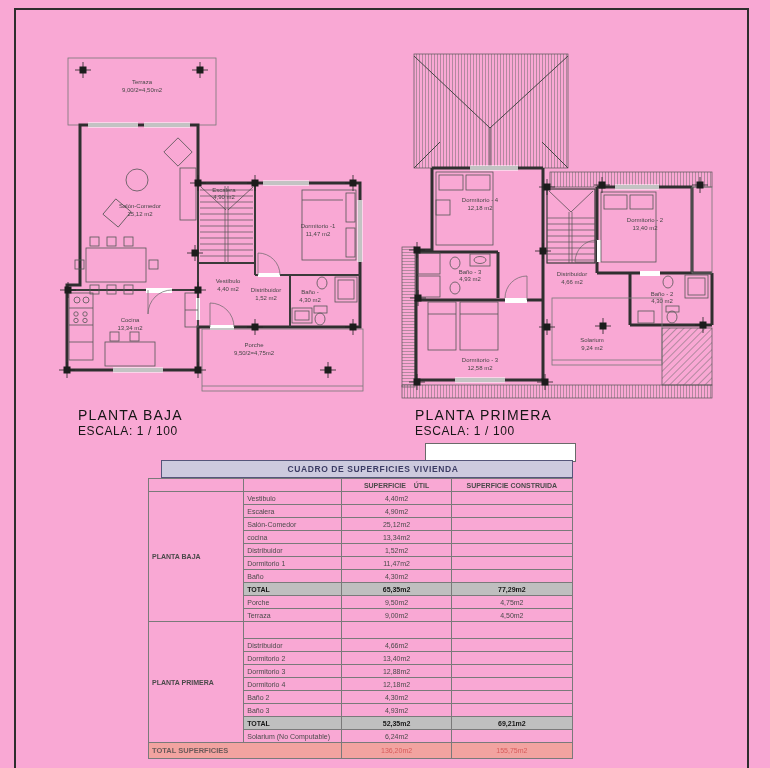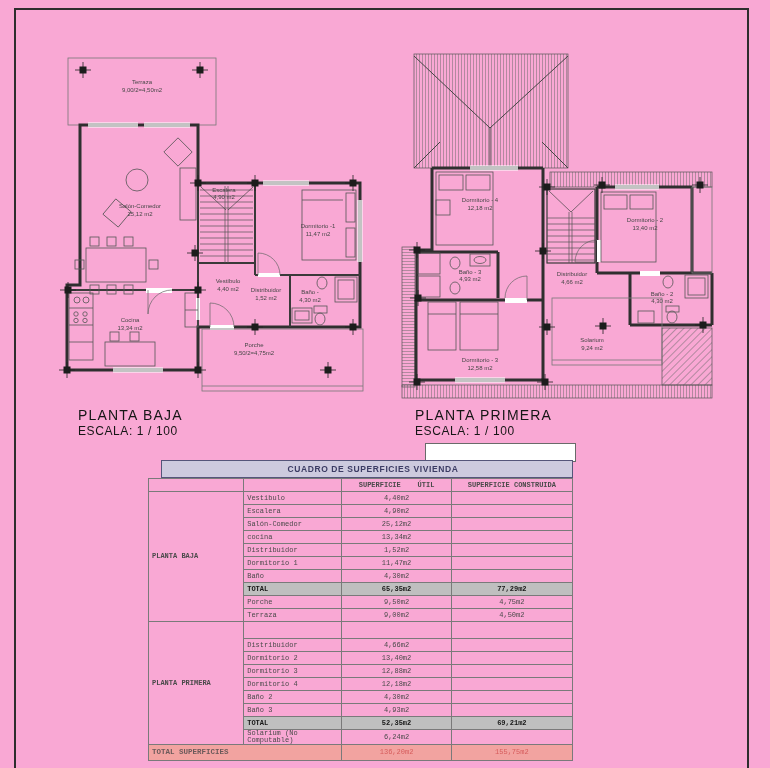--- a/index.html
+++ b/index.html
@@ -14,21 +14,21 @@
   .plan-title .t2{font-size:12px;letter-spacing:.6px;margin-top:1px;}
   .prebox{position:absolute;left:425px;top:443px;width:149px;height:17px;
           border:1px solid #6a6a6a;background:#fff;}
   .tblwrap{position:absolute;left:148px;top:460px;width:425px;}
   .tbl-title{margin-left:13px;height:16px;border:1px solid #55557a;background:#cdcade;
              color:#3c3c64;font-weight:bold;font-size:8.5px;letter-spacing:.6px;
              text-align:center;line-height:16px;padding-left:12px;}
   table.surf{border-collapse:collapse;width:425px;table-layout:fixed;}
   table.surf td,table.surf th{border:1px solid #7a7a7a;font-size:7px;color:#4a4a4a;
              padding:0 3px;line-height:1;height:12px;overflow:hidden;}
-  table.surf{border:1.5px solid #3a3a3a;font-family:Liberation Mono, monospace;}
+  table.surf{border:1.5px solid #3a3a3a;}
   col.c1{width:95px}col.c2{width:98px}col.c3{width:109px}col.c4{width:121px}
   .hdr{font-weight:bold;color:#44446a;text-align:center;height:19px;white-space:pre;}
   .name{text-align:left;}
   .num{text-align:center;}
   .grp{font-weight:bold;color:#565656;text-align:left;padding-left:7px;font-size:7.2px;}
   tr.total td{background:#bfbfbf;font-weight:bold;color:#161616;}
   tr.tall td{height:16px;}
   tr.grand td{background:#f2a3a0;height:15px;}
   tr.grand td.glabel{font-weight:bold;color:#6b5a5a;font-size:7.5px;text-align:left;}
   tr.grand td.num{color:#d65c5c;}

